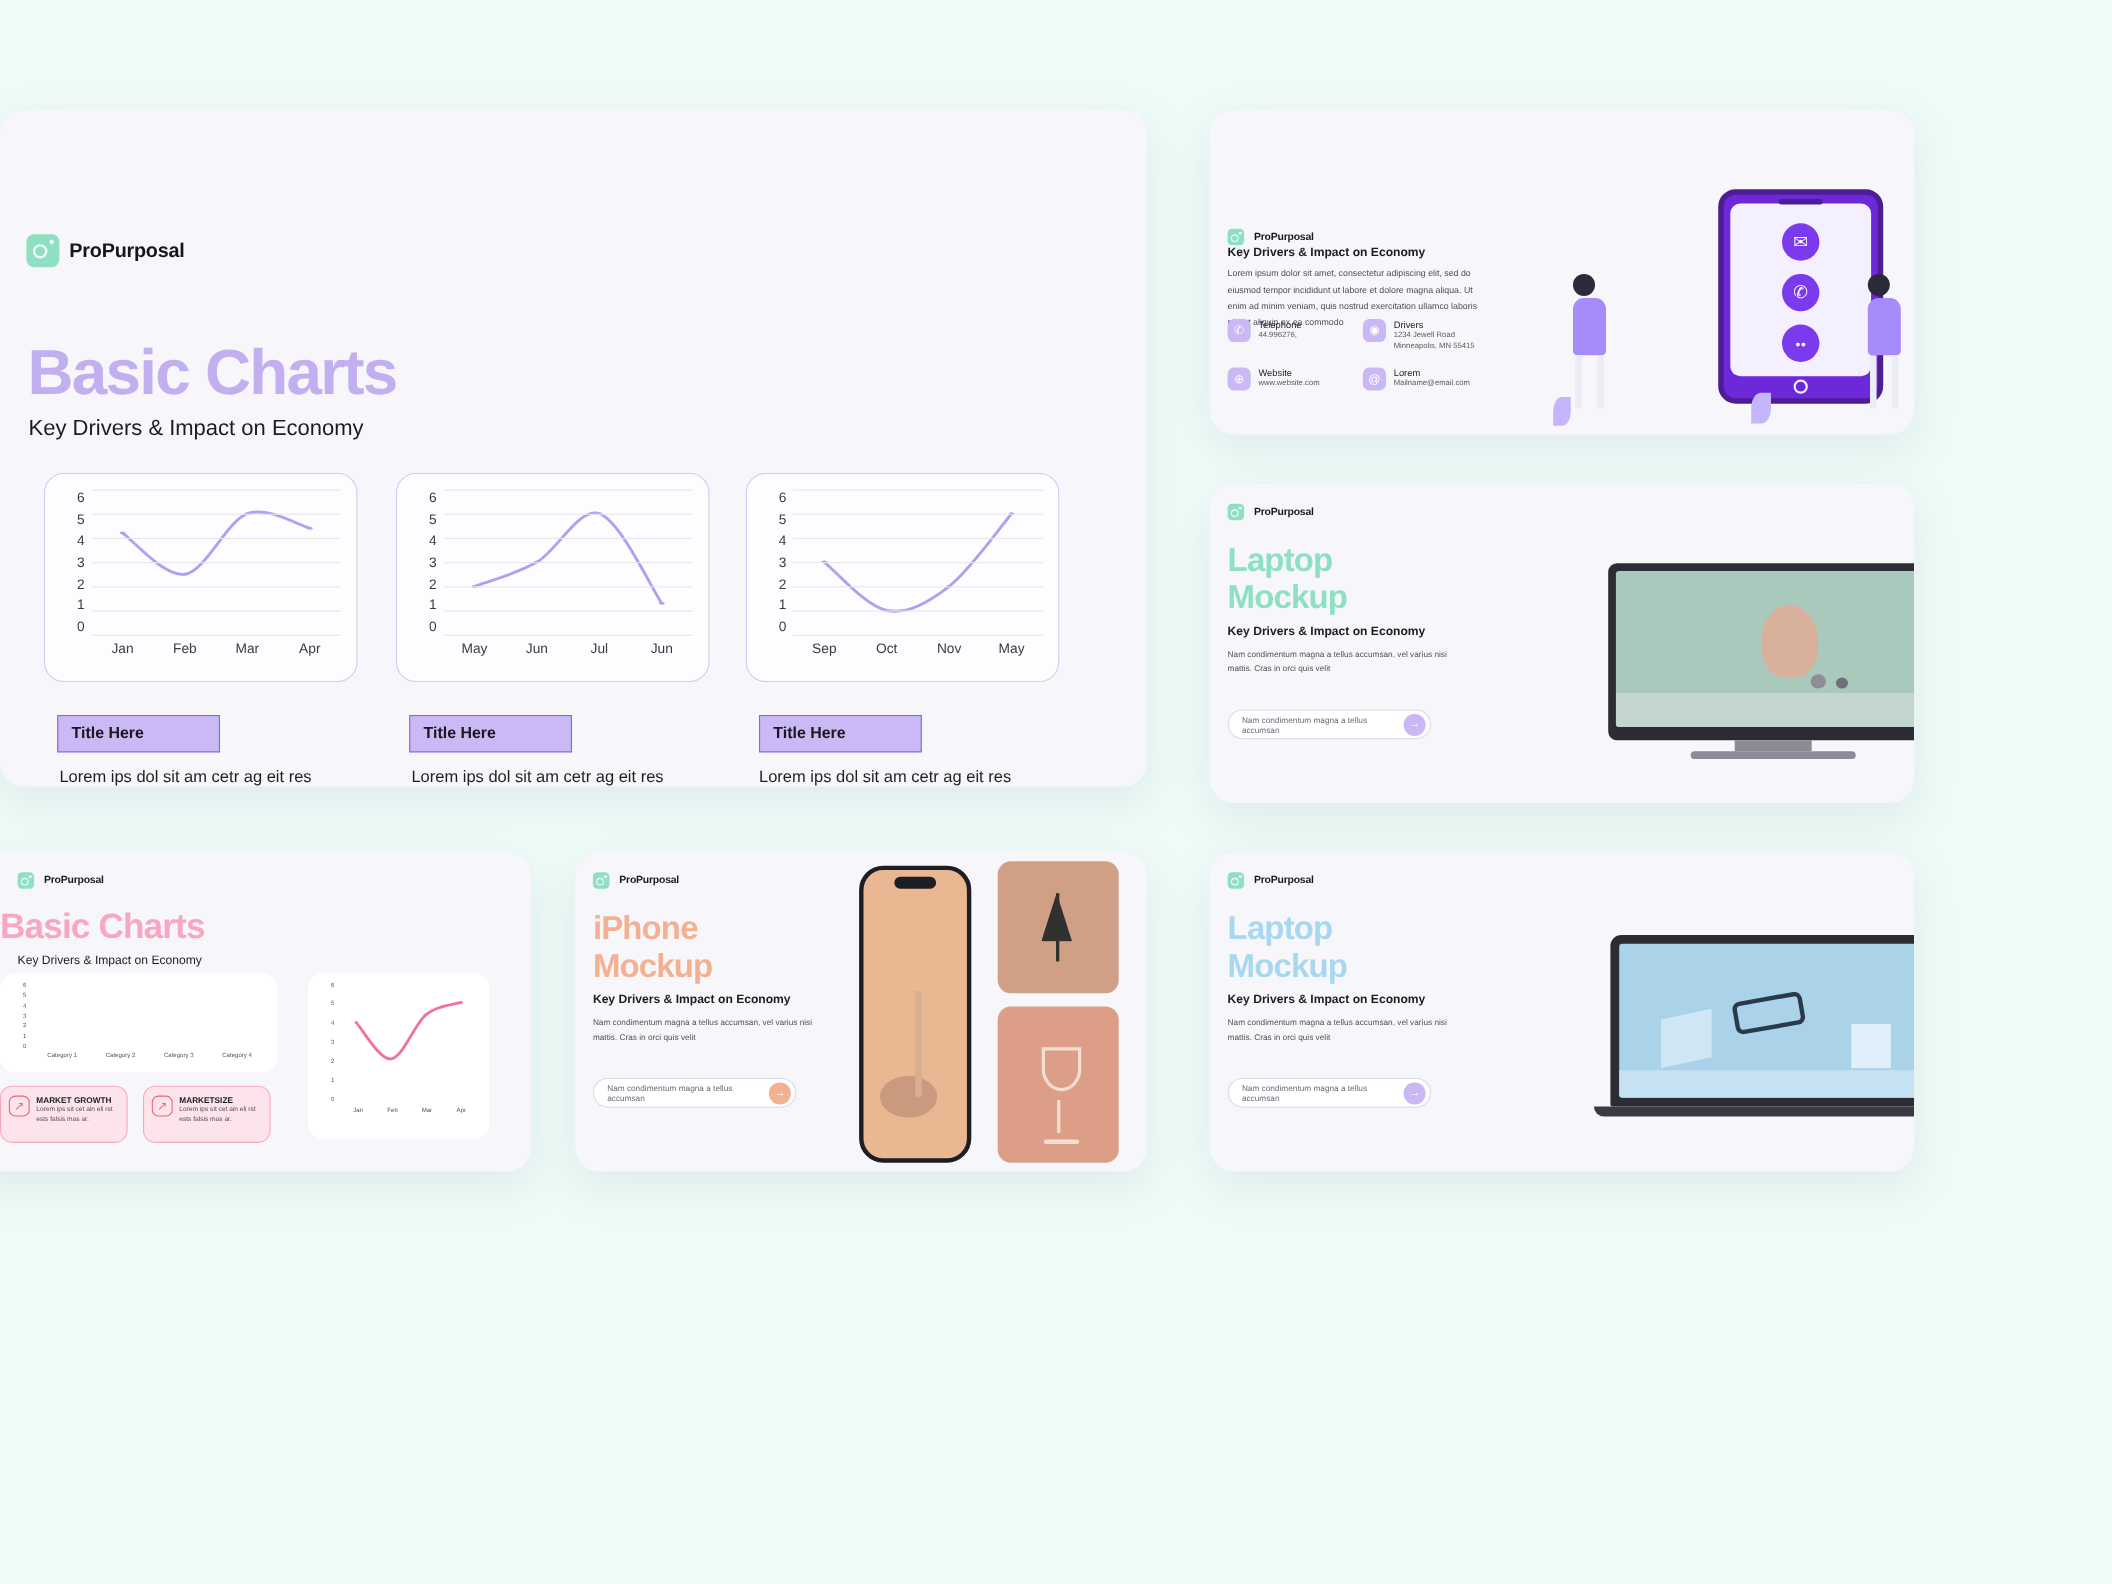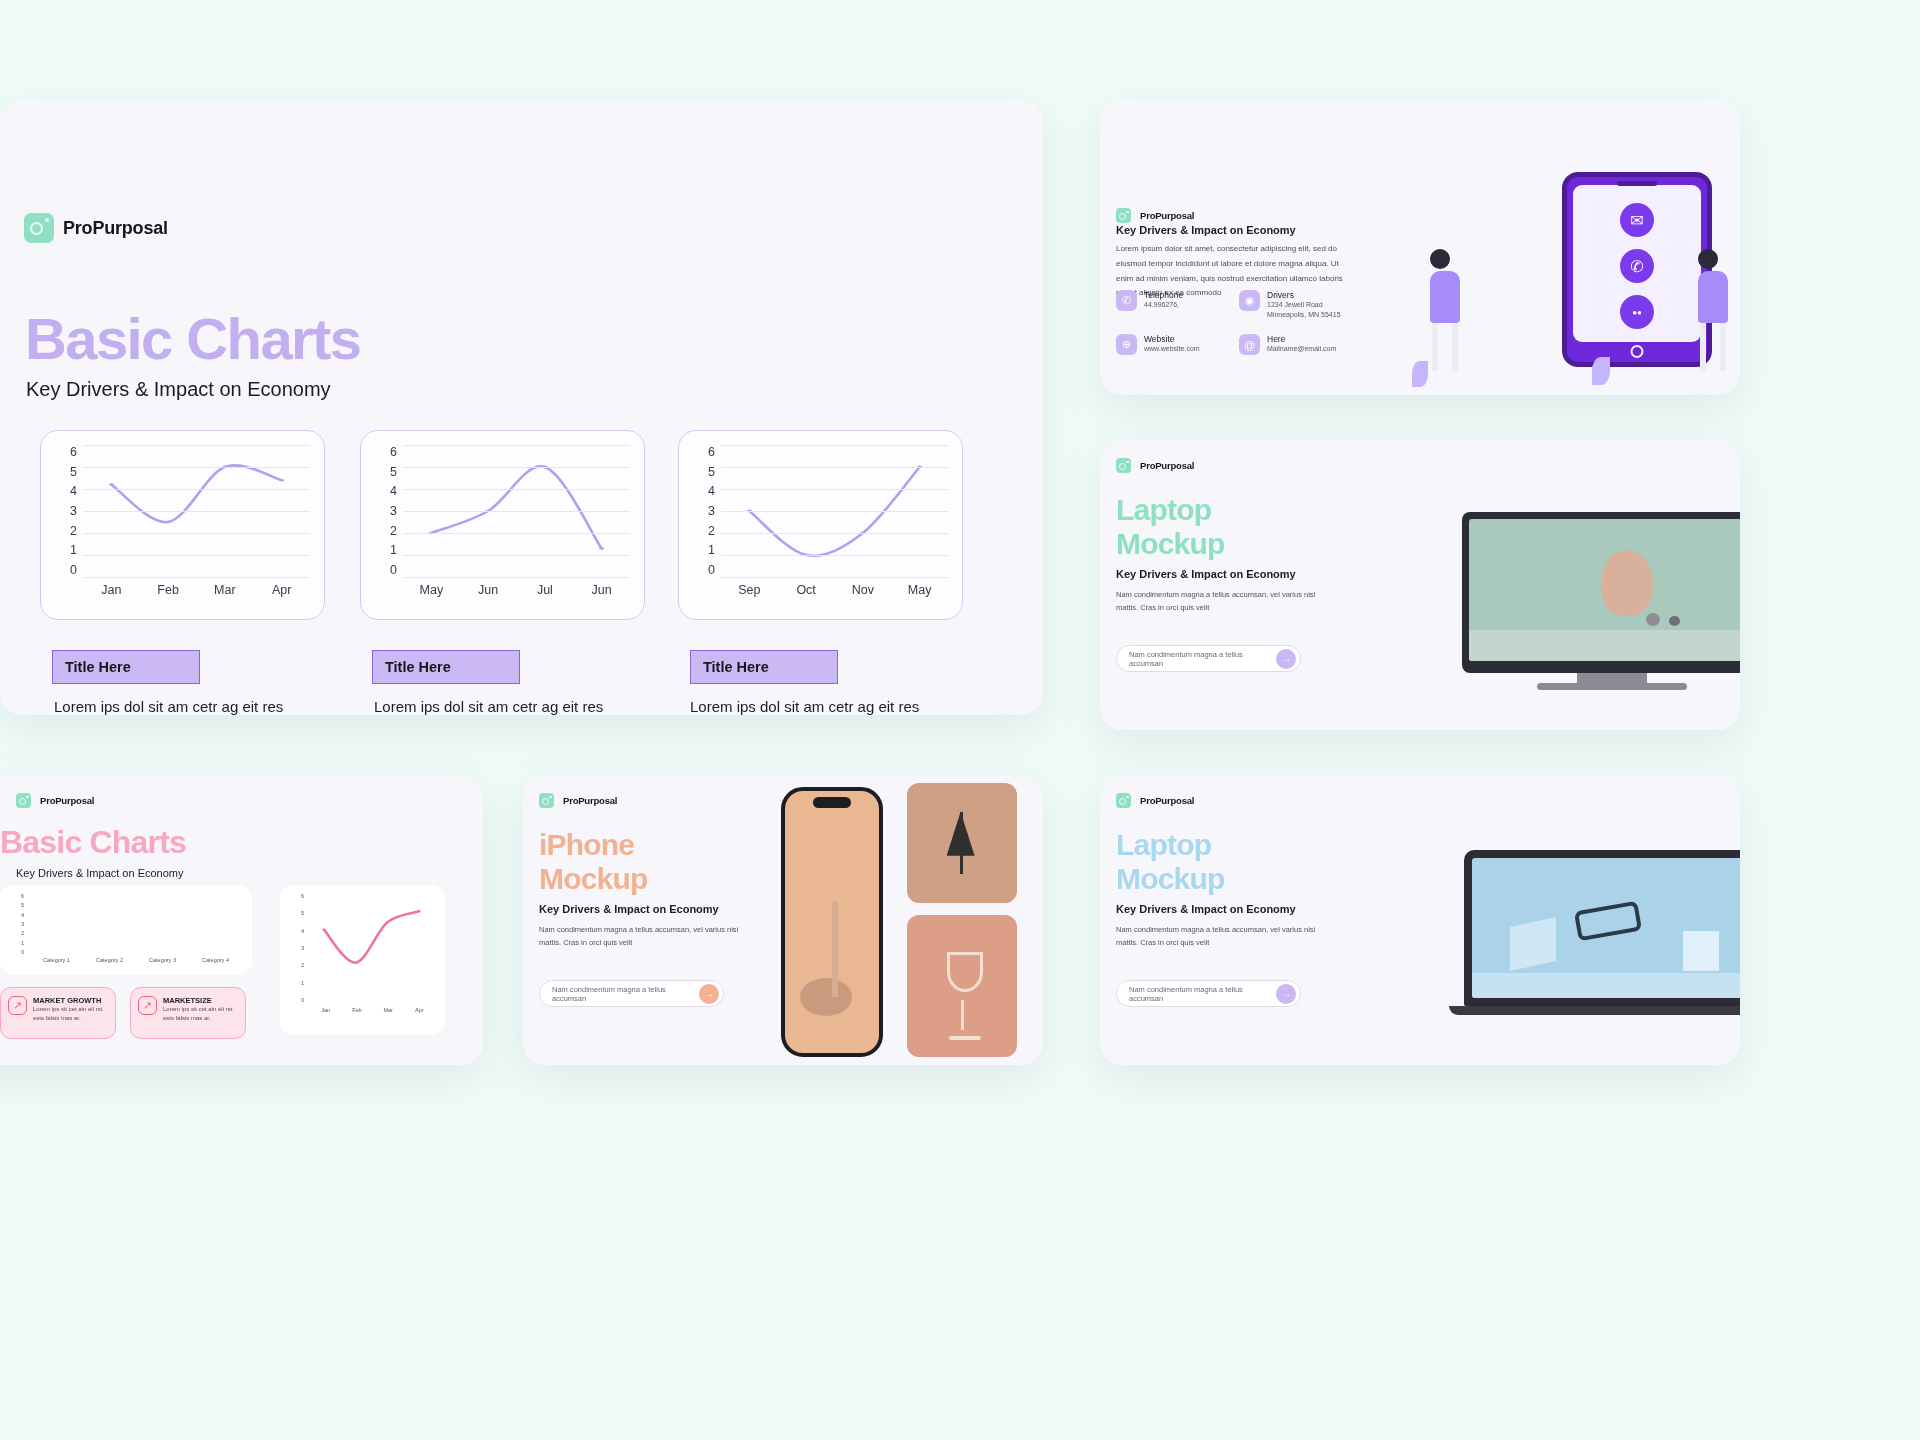--- a/index.html
+++ b/index.html
@@ -415,21 +415,21 @@
     <div class="contact-item">
       <div class="ci-icon">⊕</div>
       <div>
         <div class="ci-title">Website</div>
         <div class="ci-val">www.website.com</div>
       </div>
     </div>
     <div class="contact-item">
       <div class="ci-icon">@</div>
       <div>
-        <div class="ci-title">Here</div>
+        <div class="ci-title">Lorem</div>
         <div class="ci-val">Mailname@email.com</div>
       </div>
     </div>
   </div>
 
   <div class="person" style="left:330px">
     <div class="head"></div>
     <div class="body"></div>
     <div class="legs"></div>
   </div>

